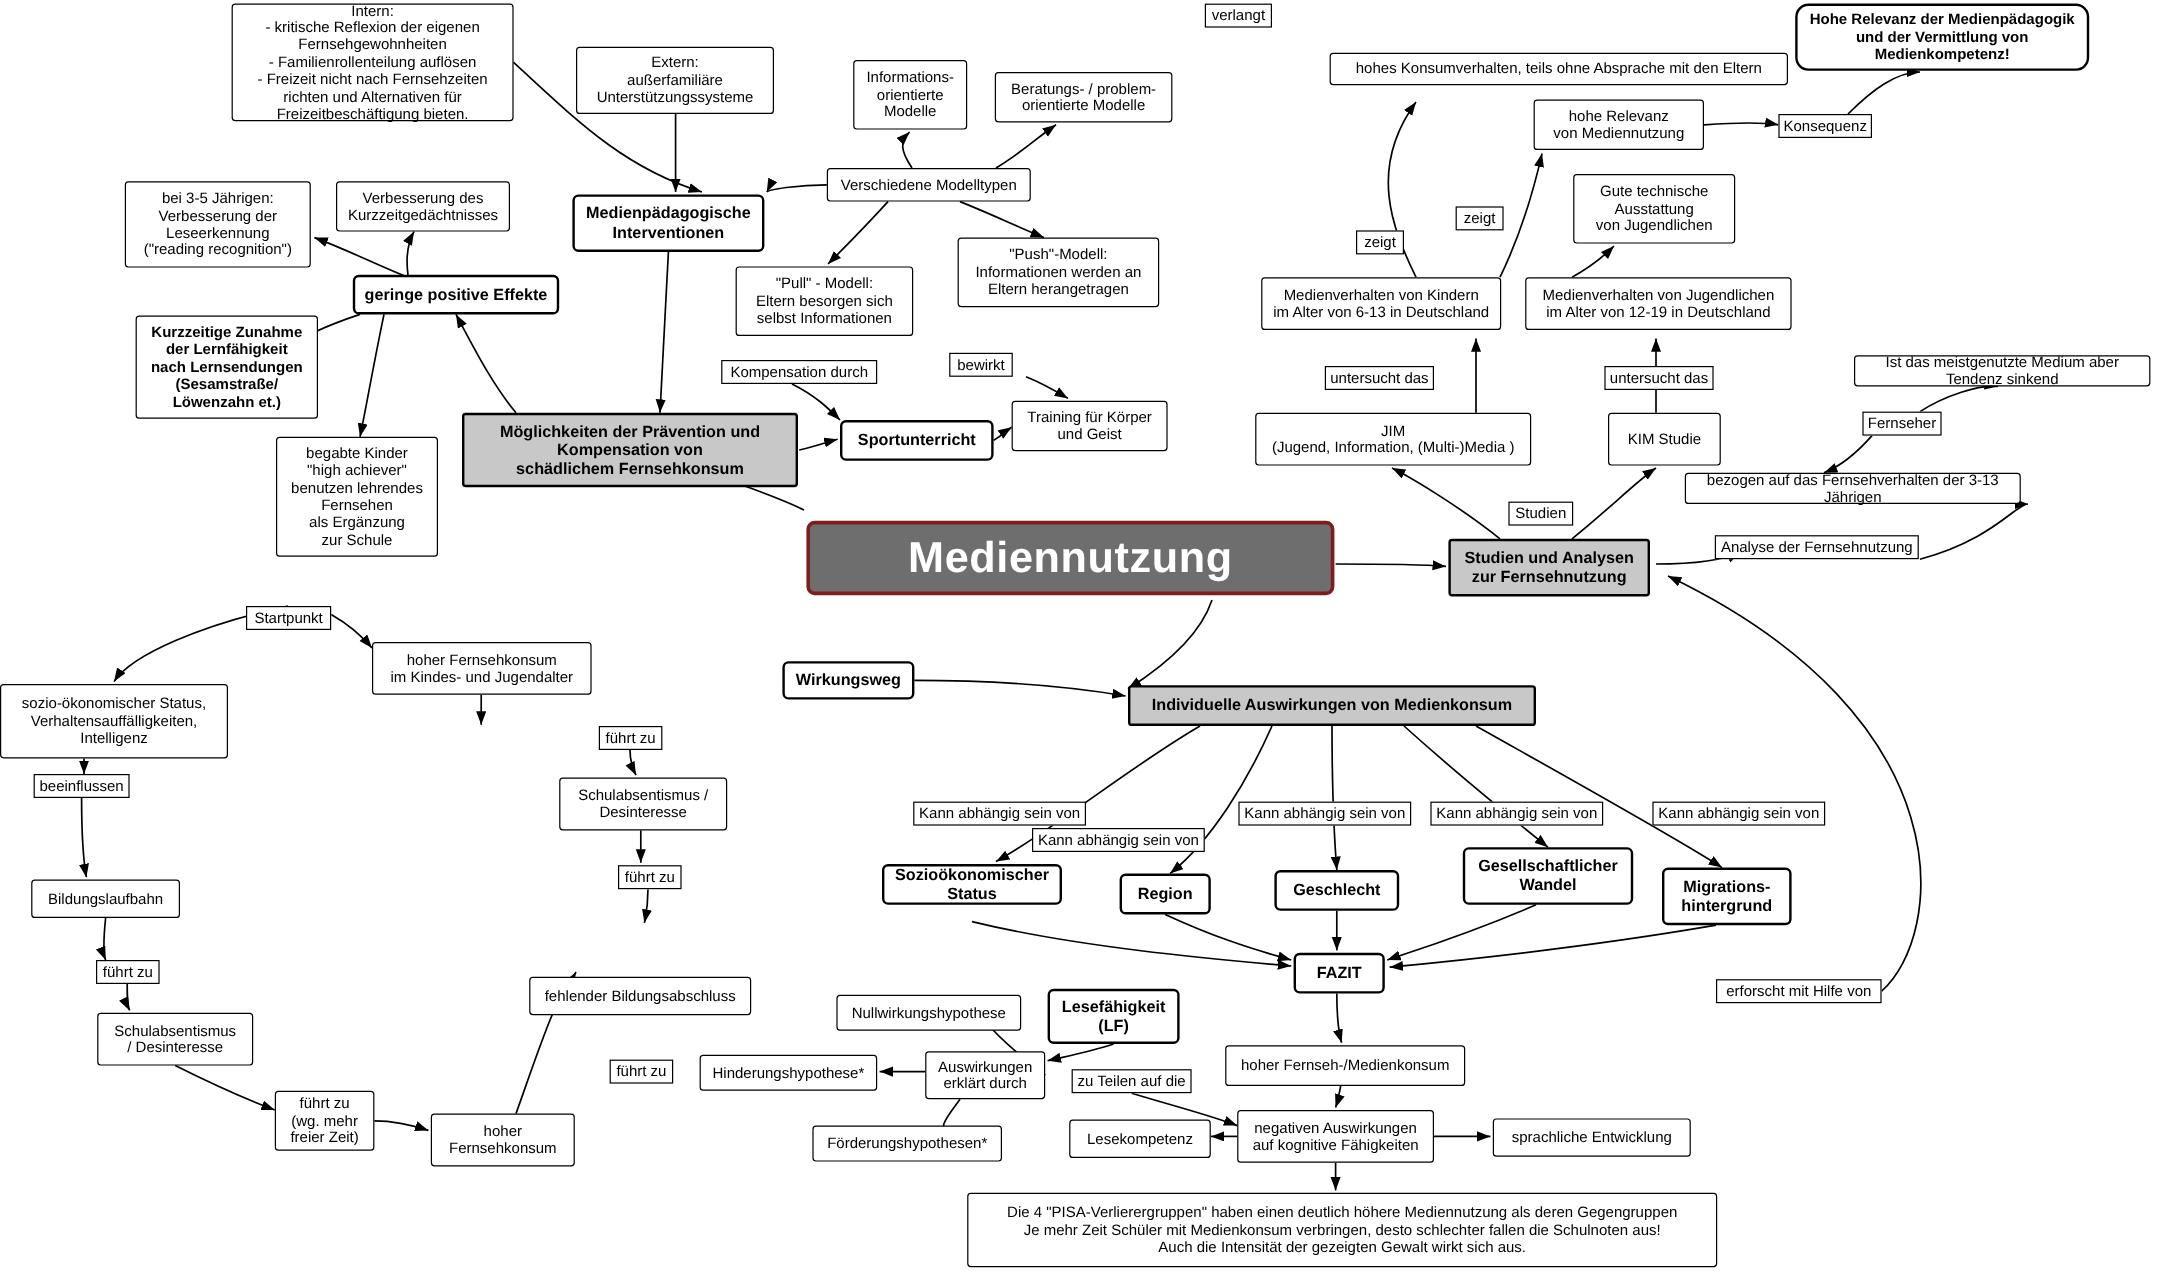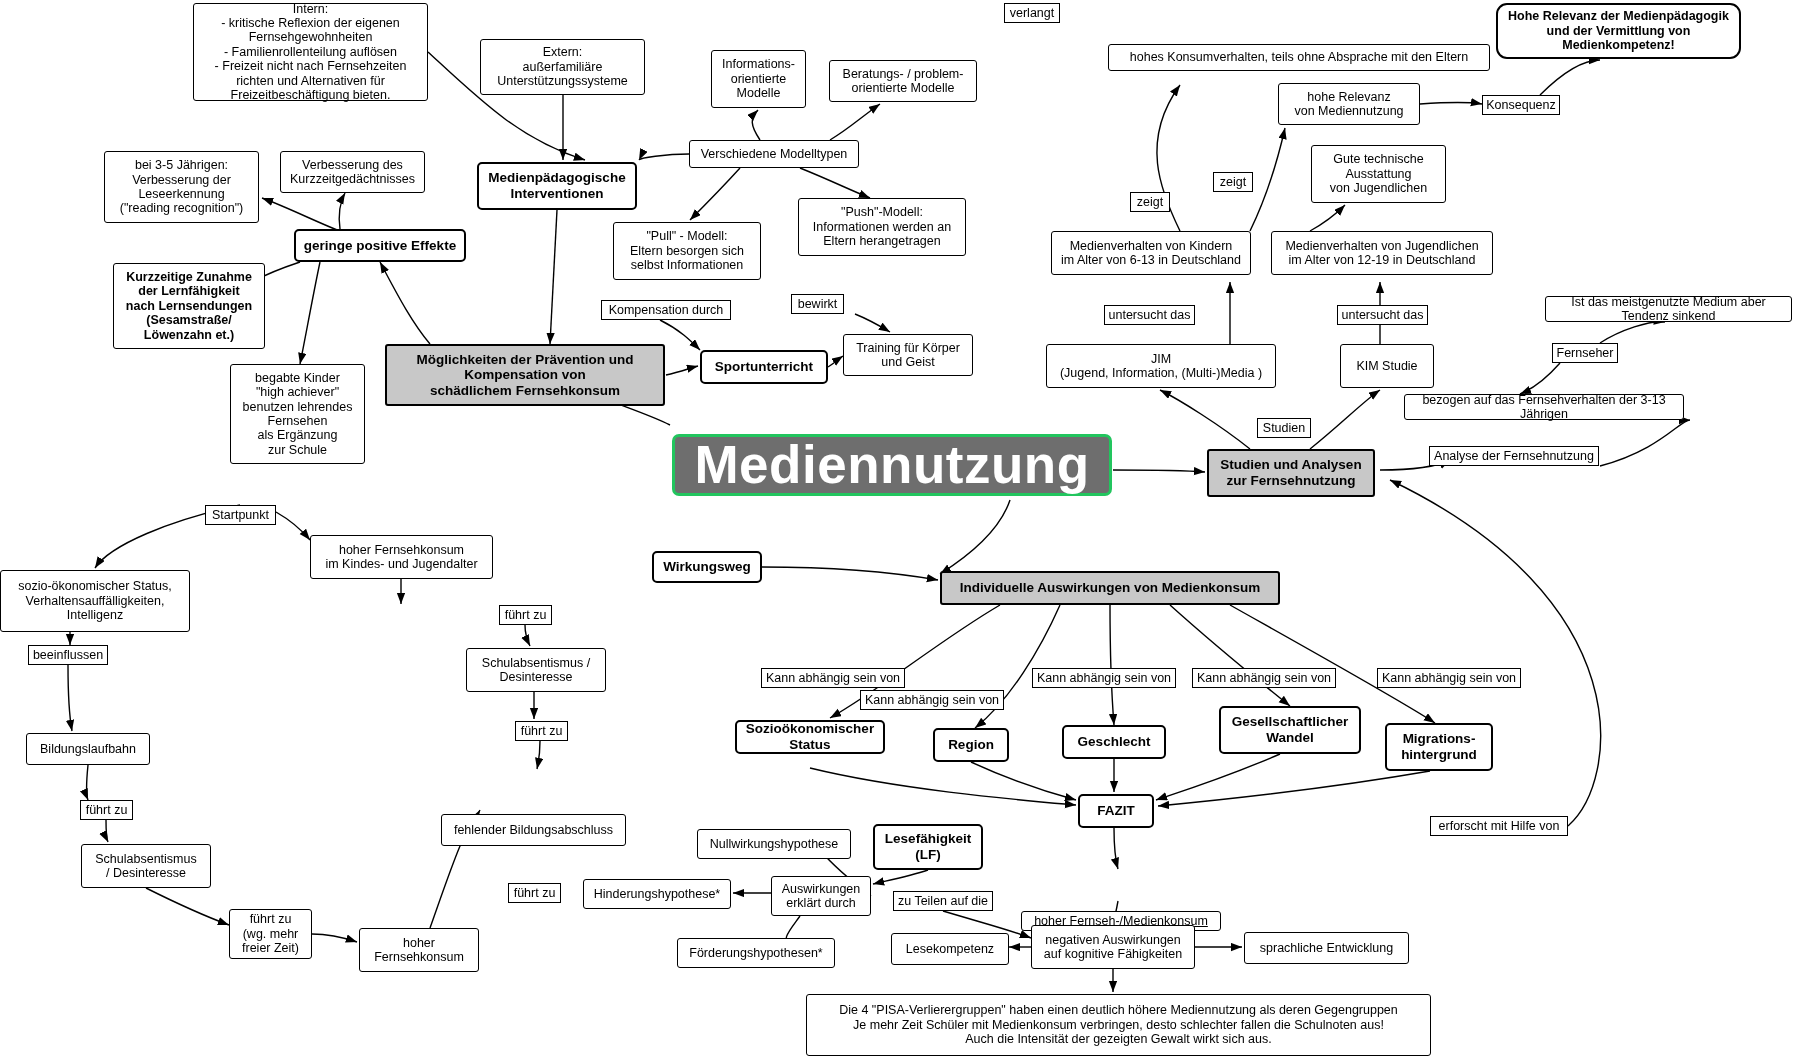--- a/index.html
+++ b/index.html
@@ -51,25 +51,25 @@
     padding: 1px 3px;
     white-space: nowrap;
   }
   .node.gray {
     background: #c8c8c8;
     border-width: 2.5px;
     font-weight: bold;
   }
   .node.central {
     background: #6e6e6e;
-    border: 3px solid #22c55e;
+    border: 3px solid #7f1d1d;
     border-radius: 7px;
     color: #ffffff;
     font-weight: bold;
-    font-size: 53px;
+    font-size: 36px;
     letter-spacing: 0.5px;
   }
   .fs12 { font-size: 12.5px; }
   .fs13 { font-size: 13.5px; }
 </style>
 </head>
 <body>
 
 <div id="canvas">
 
@@ -267,21 +267,21 @@
       <div class="node fs13 thick" style="left: 1385px; top: 723px; width: 108px; height: 48px;">Migrations-
 hintergrund</div>
       <div class="node fs12 label" style="left: 80px; top: 800px; width: 53px; height: 20px;">führt zu</div>
       <div class="node fs13 thick" style="left: 1078px; top: 794px; width: 76px; height: 34px;">FAZIT</div>
       <div class="node fs12 label" style="left: 1430px; top: 816px; width: 138px; height: 20px;">erforscht mit Hilfe von</div>
       <div class="node fs12" style="left: 697px; top: 829px; width: 154px; height: 30px;">Nullwirkungshypothese</div>
       <div class="node fs13 thick" style="left: 873px; top: 824px; width: 110px; height: 46px;">Lesefähigkeit
 (LF)</div>
       <div class="node fs12" style="left: 81px; top: 844px; width: 130px; height: 44px;">Schulabsentismus
 / Desinteresse</div>
-      <div class="node fs12" style="left: 1021px; top: 911px; width: 200px; height: 20px; text-decoration: underline;">hoher Fernseh-/Medienkonsum</div>
+      <div class="node fs12" style="left: 1021px; top: 871px; width: 200px; height: 34px;">hoher Fernseh-/Medienkonsum</div>
       <div class="node fs12 label" style="left: 508px; top: 883px; width: 53px; height: 20px;">führt zu</div>
       <div class="node fs12" style="left: 583px; top: 879px; width: 148px; height: 30px;">Hinderungshypothese*</div>
       <div class="node fs12" style="left: 771px; top: 876px; width: 100px; height: 40px;">Auswirkungen
 erklärt durch</div>
       <div class="node fs12 label" style="left: 893px; top: 891px; width: 100px; height: 20px;">zu Teilen auf die</div>
       <div class="node fs12" style="left: 229px; top: 909px; width: 83px; height: 50px;">führt zu
 (wg. mehr
 freier Zeit)</div>
       <div class="node fs12" style="left: 359px; top: 928px; width: 120px; height: 44px;">hoher
 Fernsehkonsum</div>

